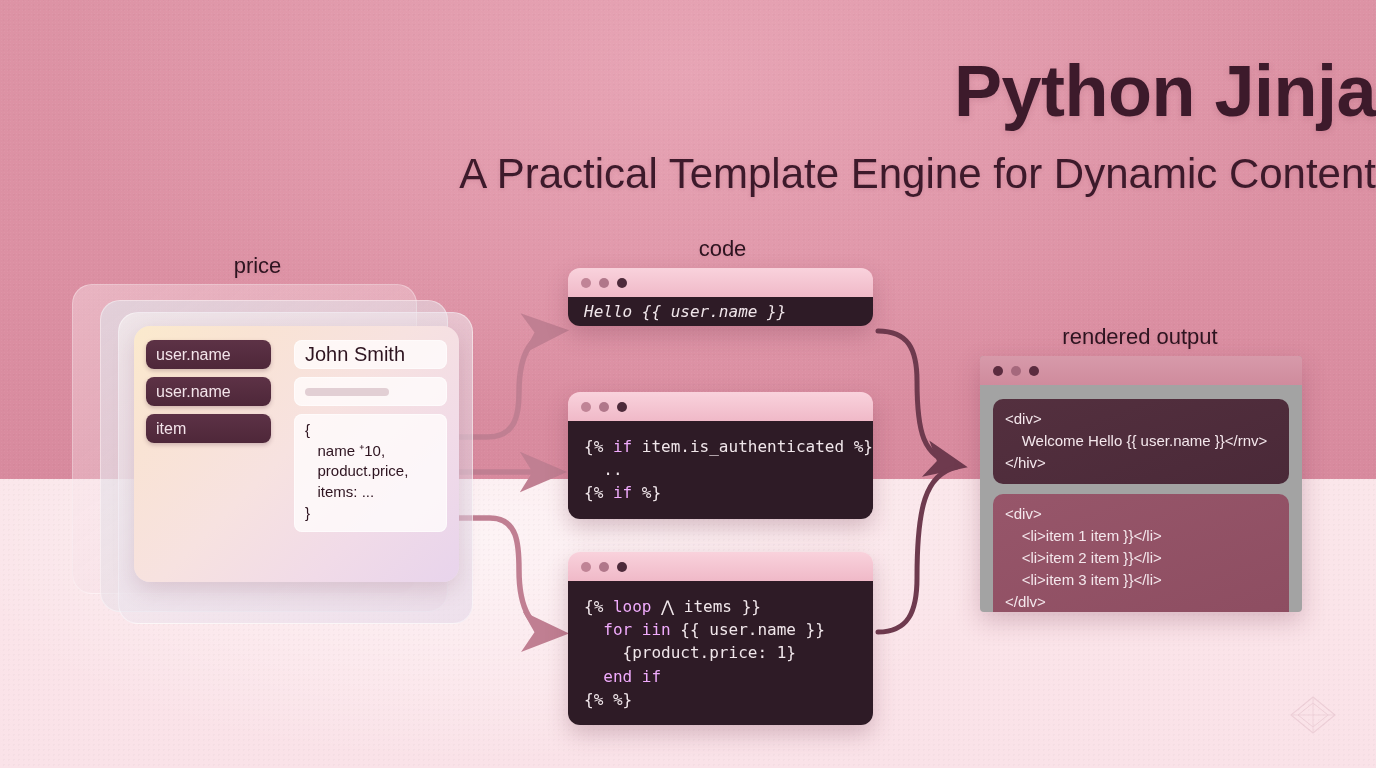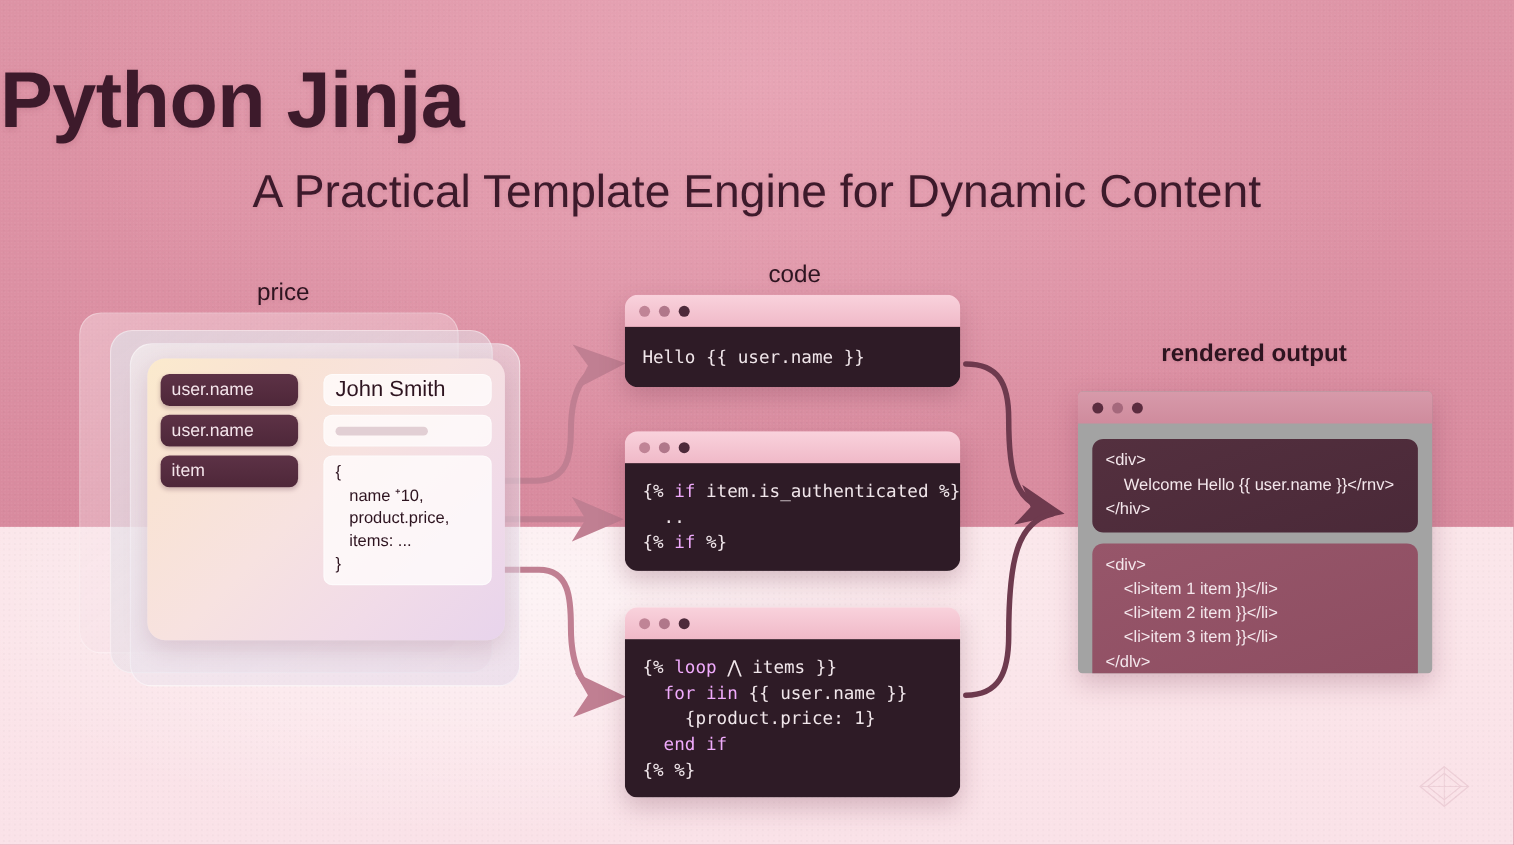--- a/index.html
+++ b/index.html
@@ -28,37 +28,37 @@
     background-image:
       radial-gradient(rgba(255,255,255,0.045) 1px, transparent 1px),
       radial-gradient(rgba(0,0,0,0.025) 1px, transparent 1px);
     background-size:3px 3px, 5px 5px;
     background-position:0 0, 1px 2px;
     pointer-events:none;
   }
 
   
   #title {
-    position:absolute; left:0; top:50px; width:1376px; text-align:left;
+    position:absolute; left:0; top:50px; width:1376px; text-align:right;
     font-size:72px; font-weight:bold; color:#3d1a2b; letter-spacing:-0.5px;
     text-shadow:0 2px 6px rgba(120,50,70,0.18);
   }
   #subtitle {
-    position:absolute; left:0; top:150px; width:1376px; text-align:center;
+    position:absolute; left:0; top:150px; width:1376px; text-align:right;
     font-size:42px; font-weight:normal; color:#3d1a2b;
     text-shadow:0 1px 4px rgba(120,50,70,0.14);
   }
 
   .sec-label {
     position:absolute; font-size:22px; color:#2e1420; text-align:center;
     text-shadow:0 1px 3px rgba(130,60,80,0.15);
   }
   #label-data   { left:160px; top:253px; width:195px; }
   #label-code   { left:620px; top:236px; width:205px; }
-  #label-output { left:1020px; top:308px; width:240px;font-weight:bold; }
+  #label-output { left:1020px; top:324px; width:240px; }
 
   
   #wires { position:absolute; left:0; top:0; width:1376px; height:768px; pointer-events:none; }
 
   
   #data-stack { position:absolute; left:72px; top:284px; width:400px; height:320px; }
   .ghost {
     position:absolute; border-radius:20px;
   }
   #ghost1 { left:0;  top:0;  width:345px; height:310px;
@@ -110,21 +110,21 @@
   .dot { position:absolute; top:10px; width:10px; height:10px; border-radius:50%; }
   .d1 { left:13px; } .d2 { left:31px; } .d3 { left:49px; }
   .win-body {
     background:#2e1b26; padding:14px 16px;
     font-family:"DejaVu Sans Mono", monospace; font-size:16px;
     color:#f0e6ea; line-height:1.45; white-space:pre;
   }
   .kw { color:#f0abfc; }
 
   #code1 { left:568px; top:268px; width:305px; }
-  #code1 .win-body { padding:16px 16px; }
+  #code1 .win-body { padding:3px 16px;font-style:italic; }
   #code2 { left:568px; top:392px; width:305px; }
   #code3 { left:568px; top:552px; width:305px; }
 
   
   #outwin {
     position:absolute; left:980px; top:356px; width:322px; height:256px;
     border-radius:4px; overflow:hidden;
     box-shadow:0 9px 24px rgba(110,45,70,0.25);
     background:#a3a3a3;
   }

